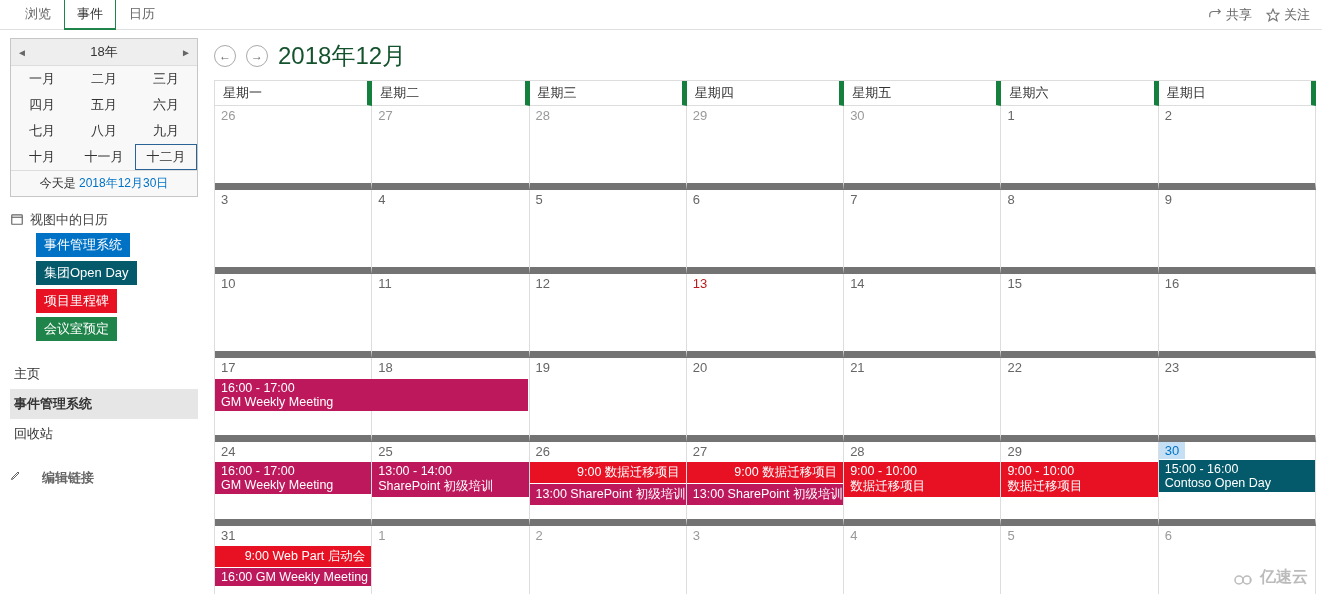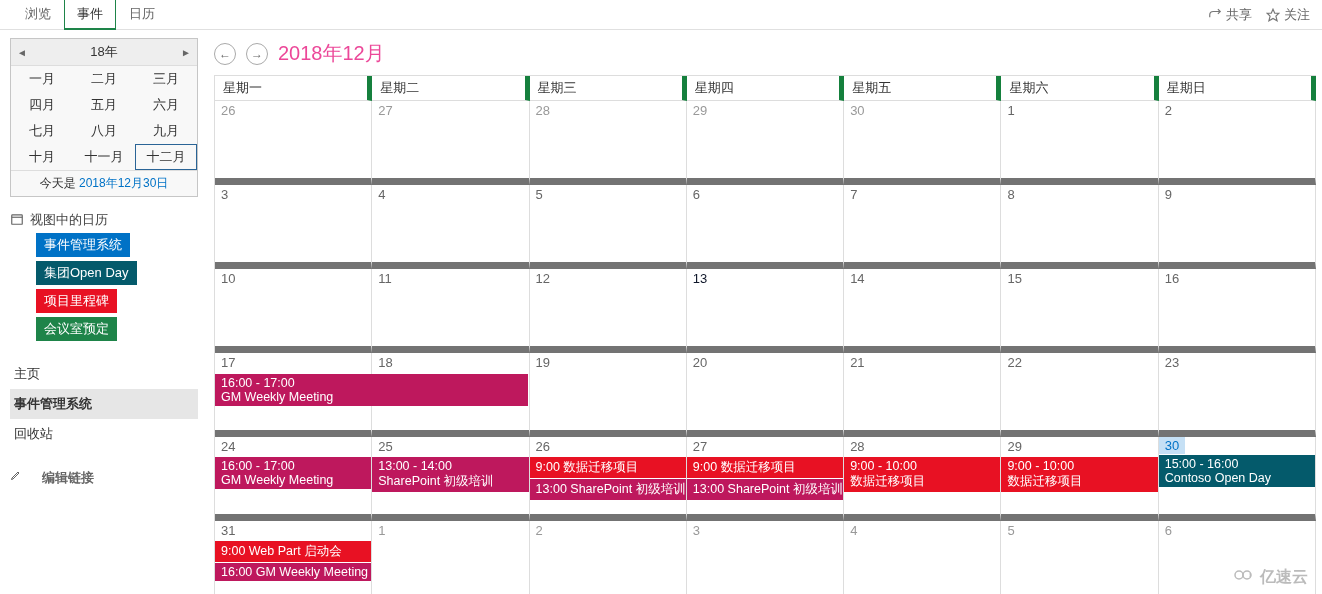--- a/index.html
+++ b/index.html
@@ -26,36 +26,36 @@
 .side-title { display: flex; align-items: center; gap: 6px; color: #444; margin-bottom: 4px; }
 .cal-tags { display: flex; flex-direction: column; gap: 4px; padding-left: 26px; }
 .cal-tag { color: #fff; padding: 3px 8px; width: fit-content; cursor: pointer; font-size: 13px; }
 .nav-links { margin-top: 18px; }
 .nav-link { padding: 6px 4px; cursor: pointer; color: #333; }
 .nav-link.active { background: #e6e6e6; font-weight: bold; }
 .edit-link { margin-top: 20px; color: #666; cursor: pointer; display: flex; align-items: flex-start; gap: 20px; font-weight: bold; }
 .content { flex: 1; padding: 10px 6px; }
 .cal-head { display: flex; align-items: center; gap: 10px; margin-bottom: 8px; }
 .nav-circle { width: 22px; height: 22px; border: 1px solid #aaa; border-radius: 50%; display: flex; align-items: center; justify-content: center; cursor: pointer; color: #666; font-size: 12px; }
-.cal-title { font-size: 20px; color: #ec4899; }
+.cal-title { font-size: 24px; color: #14532d; }
 .grid { border-top: 1px solid #ddd; border-left: 1px solid #ddd; display: grid; grid-template-columns: repeat(7,1fr); }
 .dow { border-right: 5px solid #15803d; border-bottom: 1px solid #ddd; padding: 3px 8px; background: #fff; color: #333; }
 .cell { border-right: 1px solid #ddd; border-bottom: 7px solid #737373; min-height: 84px; position: relative; overflow: hidden; }
 .cell .dnum { padding: 2px 6px; color: #666; }
 .cell.other .dnum { color: #999; }
 .cell.today .dnum { background: #c5e0f5; color: #0072c6; display: inline-block; padding: 1px 6px; }
-.cell.link .dnum { color: #0f172a; }
+.cell.link .dnum { color: #b91c1c; }
 .evt { color: #fff; font-size: 12.5px; padding: 2px 6px; margin-top: 1px; white-space: nowrap; overflow: hidden; text-overflow: clip; }
 .evt .etime { display: block; }
 .evt .etitle { display: block; }
-.evt .single { display: block; }
+.evt .single { display: block; text-align: right; }
 .c-green { background: #be185d; }
 .c-dark { background: #045a6b; }
 .c-red { background: #e81123; }
-.watermark { position: fixed; right: 14px; bottom: 6px; color: #bbb; font-size: 16px; font-weight: bold; display:flex; align-items:flex-start; gap:4px;}
+.watermark { position: fixed; right: 14px; bottom: 6px; color: #bbb; font-size: 16px; font-weight: bold; display:flex; align-items:flex-end; gap:4px;}
 .watermark svg { width:24px; height:16px; }
 </style>
 </head>
 <body>
 
 <div class="topbar">
   <div class="tabs">
     <div class="tab">浏览</div>
     <div class="tab active">事件</div>
     <div class="tab">日历</div>

